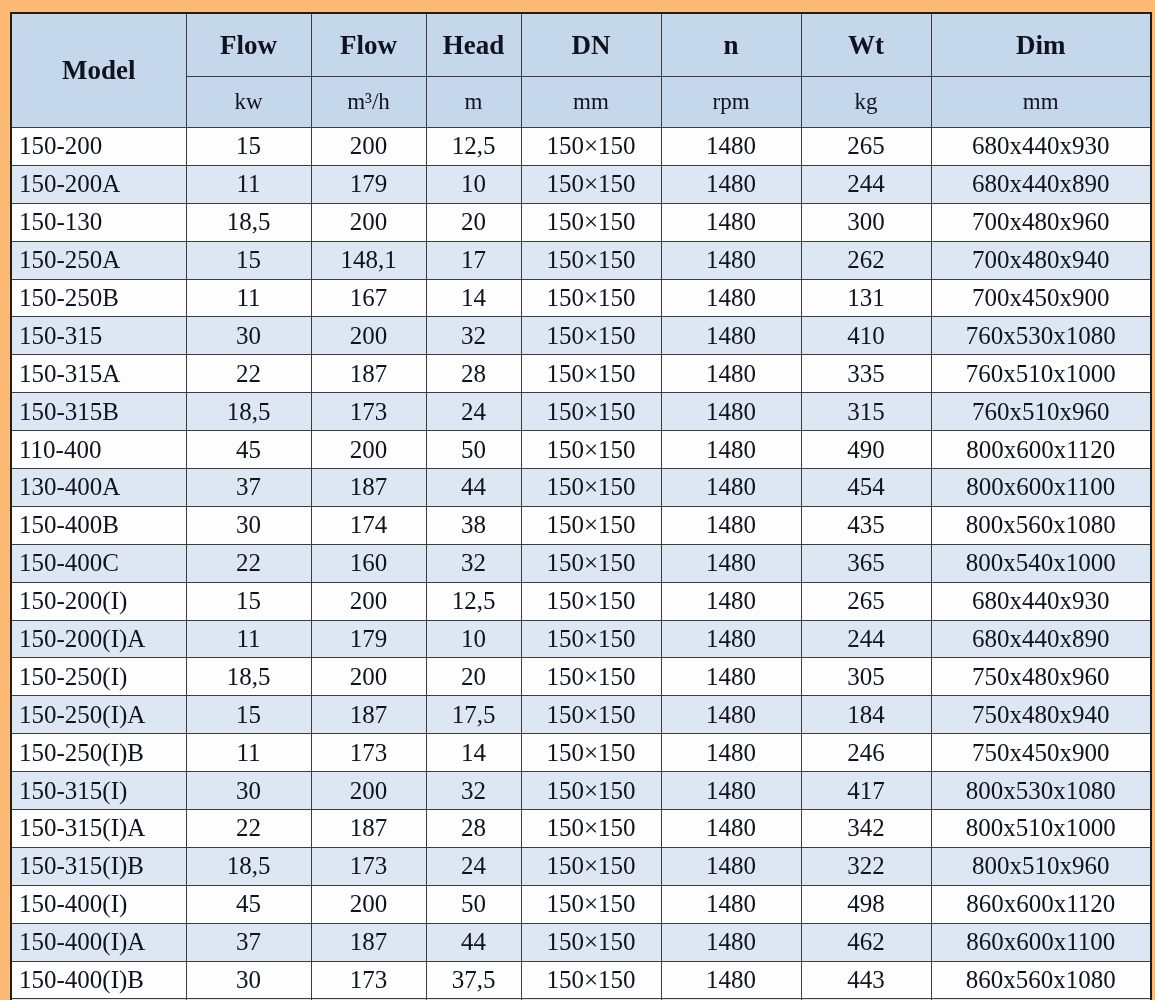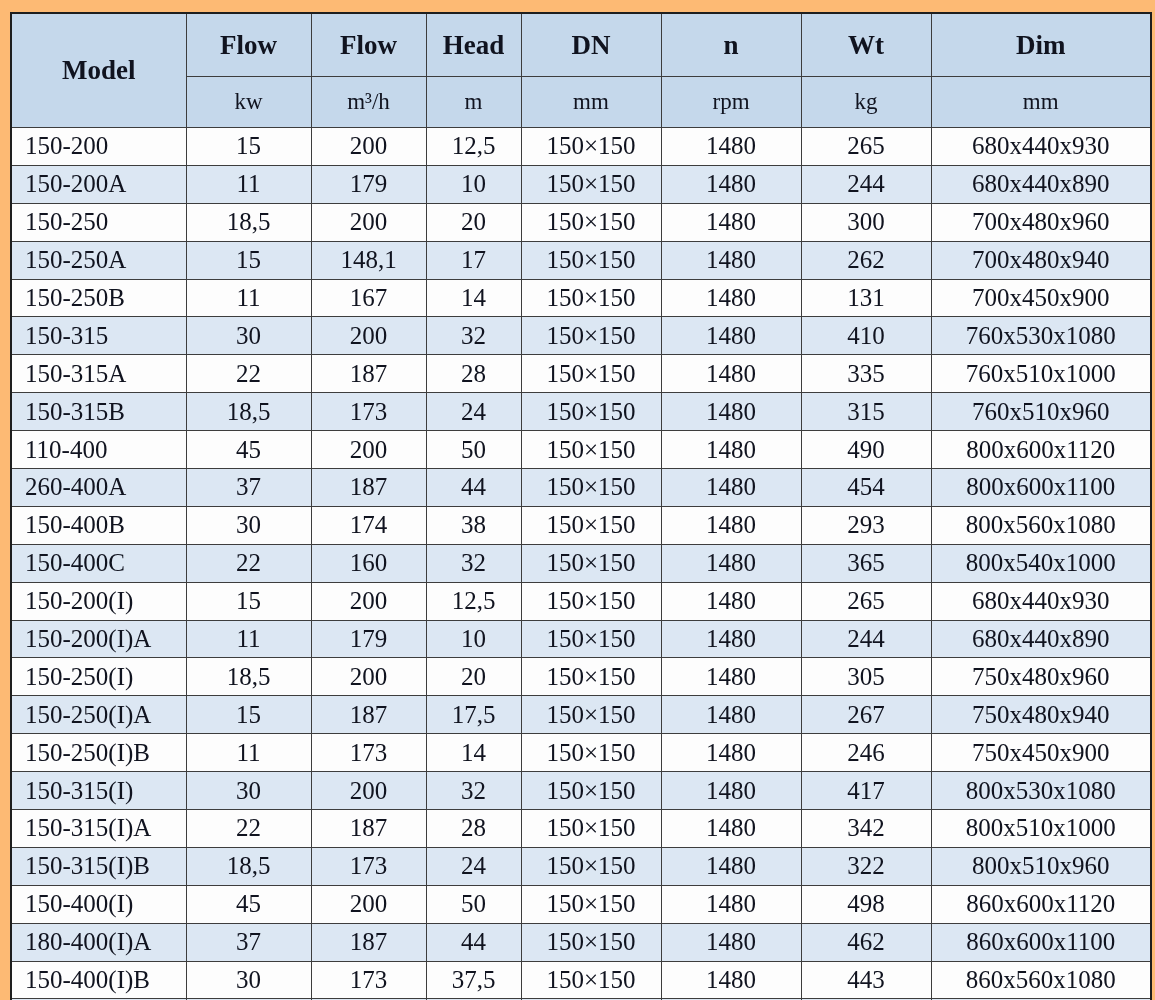--- a/index.html
+++ b/index.html
@@ -36,21 +36,21 @@
   th.model-hdr { font-size: 27px; font-weight: bold; }
   tbody td {
     height: 34.9px;
     font-size: 25px;
     color: var(--text, #10131f);
     text-align: center;
     vertical-align: middle;
     background: var(--row-bg, #fdfdfd);
   }
   tbody tr.row-even td { background: var(--row-alt-bg, #dce7f3); }
-  tbody td.model-cell { text-align: left; padding-left: 13px; }
+  tbody td.model-cell { text-align: left; padding-left: 7px; }
 </style>
 </head>
 <body>
 
 <div class="page">
   <table class="spec">
     <colgroup>
       <col style="width:175px">
       <col style="width:125px">
       <col style="width:115px">
@@ -96,21 +96,21 @@
           <td class="model-cell">150-200A</td>
           <td>11</td>
           <td>179</td>
           <td>10</td>
           <td>150×150</td>
           <td>1480</td>
           <td>244</td>
           <td>680x440x890</td>
         </tr>
         <tr class="row-odd">
-          <td class="model-cell">150-250</td>
+          <td class="model-cell">150-130</td>
           <td>18,5</td>
           <td>200</td>
           <td>20</td>
           <td>150×150</td>
           <td>1480</td>
           <td>300</td>
           <td>700x480x960</td>
         </tr>
         <tr class="row-even">
           <td class="model-cell">150-250A</td>
@@ -166,37 +166,37 @@
           <td class="model-cell">110-400</td>
           <td>45</td>
           <td>200</td>
           <td>50</td>
           <td>150×150</td>
           <td>1480</td>
           <td>490</td>
           <td>800x600x1120</td>
         </tr>
         <tr class="row-even">
-          <td class="model-cell">260-400A</td>
+          <td class="model-cell">130-400A</td>
           <td>37</td>
           <td>187</td>
           <td>44</td>
           <td>150×150</td>
           <td>1480</td>
           <td>454</td>
           <td>800x600x1100</td>
         </tr>
         <tr class="row-odd">
           <td class="model-cell">150-400B</td>
           <td>30</td>
           <td>174</td>
           <td>38</td>
           <td>150×150</td>
           <td>1480</td>
-          <td>293</td>
+          <td>435</td>
           <td>800x560x1080</td>
         </tr>
         <tr class="row-even">
           <td class="model-cell">150-400C</td>
           <td>22</td>
           <td>160</td>
           <td>32</td>
           <td>150×150</td>
           <td>1480</td>
           <td>365</td>
@@ -232,21 +232,21 @@
           <td>305</td>
           <td>750x480x960</td>
         </tr>
         <tr class="row-even">
           <td class="model-cell">150-250(I)A</td>
           <td>15</td>
           <td>187</td>
           <td>17,5</td>
           <td>150×150</td>
           <td>1480</td>
-          <td>267</td>
+          <td>184</td>
           <td>750x480x940</td>
         </tr>
         <tr class="row-odd">
           <td class="model-cell">150-250(I)B</td>
           <td>11</td>
           <td>173</td>
           <td>14</td>
           <td>150×150</td>
           <td>1480</td>
           <td>246</td>
@@ -286,21 +286,21 @@
           <td class="model-cell">150-400(I)</td>
           <td>45</td>
           <td>200</td>
           <td>50</td>
           <td>150×150</td>
           <td>1480</td>
           <td>498</td>
           <td>860x600x1120</td>
         </tr>
         <tr class="row-even">
-          <td class="model-cell">180-400(I)A</td>
+          <td class="model-cell">150-400(I)A</td>
           <td>37</td>
           <td>187</td>
           <td>44</td>
           <td>150×150</td>
           <td>1480</td>
           <td>462</td>
           <td>860x600x1100</td>
         </tr>
         <tr class="row-odd">
           <td class="model-cell">150-400(I)B</td>

